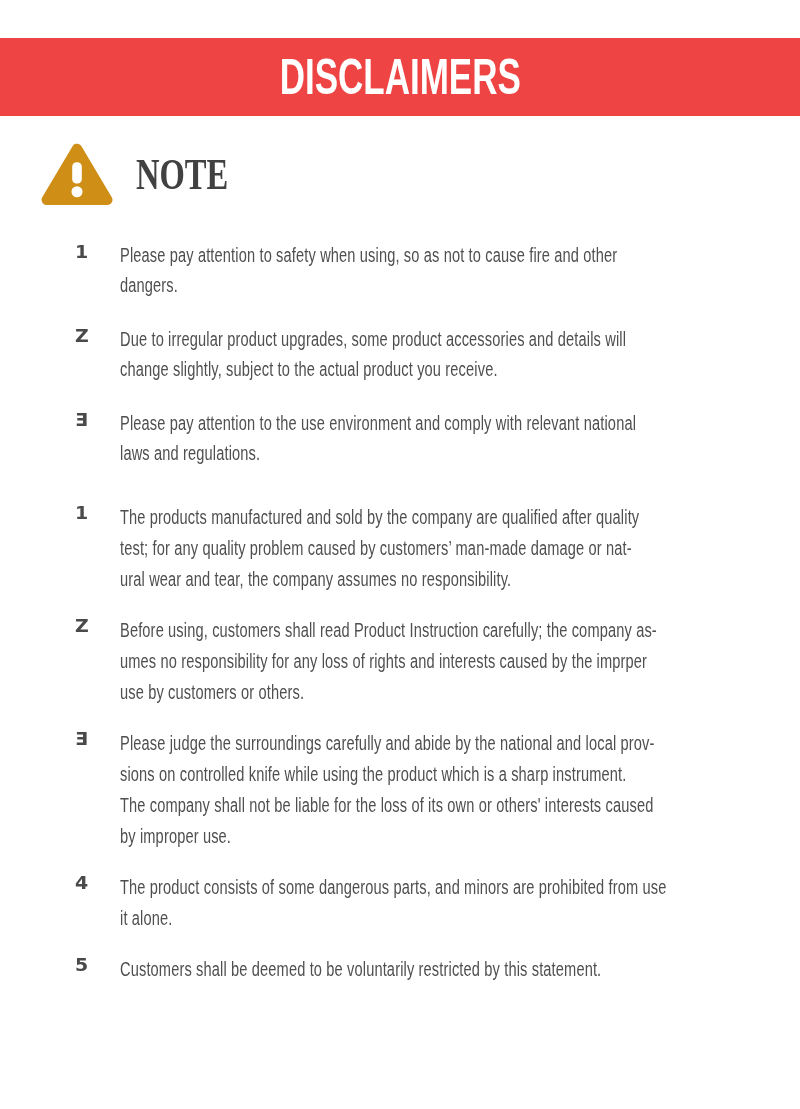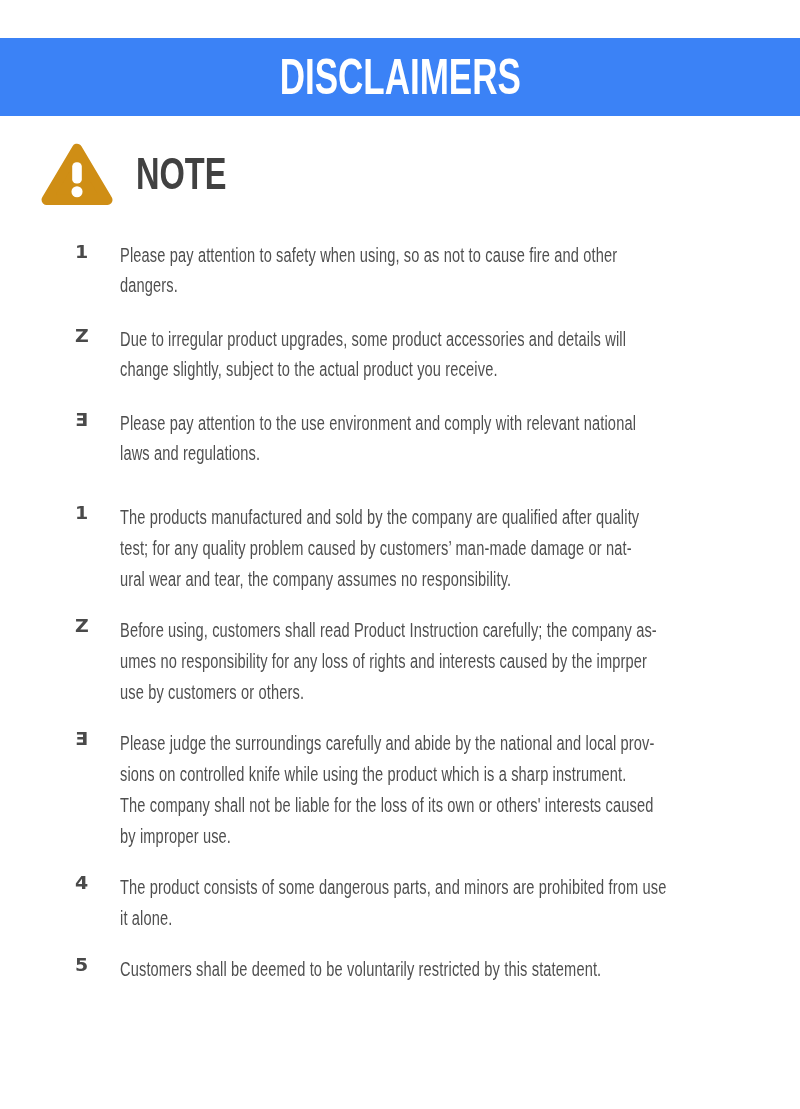--- a/index.html
+++ b/index.html
@@ -6,42 +6,42 @@
   html, body { width: 800px; }
   body {
     height: 1109px;
     background: #ffffff;
     overflow: hidden;
     font-family: "Liberation Sans", sans-serif;
   }
   .banner {
     margin-top: 38px;
     height: 78px;
-    background: #3b82f6;
+    background: #ef4444;
     display: flex;
     align-items: center;
     justify-content: center;
   }
   .banner-title {
     color: #ffffff;
     font-size: 50px;
     font-weight: bold;
     letter-spacing: 0px;
     display: inline-block;
     transform: scaleX(0.70);
     transform-origin: 50% 50%;
     white-space: nowrap;
   }
   .content { padding-left: 40px; }
   .section-header {
     display: flex;
     align-items: center;
     gap: 22px;
   }
-  .section-header.note { margin-top: 24px; }
+  .section-header.note { margin-top: 24px; font-family: Liberation Serif, serif; }
   .section-header.statement { margin-top: 36px; }
   .warn-icon { width: 74px; height: 68px; flex: none; }
   .section-title {
     color: #414141;
     font-size: 44px;
     font-weight: bold;
     display: inline-block;
     transform: scaleX(0.74);
     transform-origin: 0 50%;
     white-space: nowrap;

